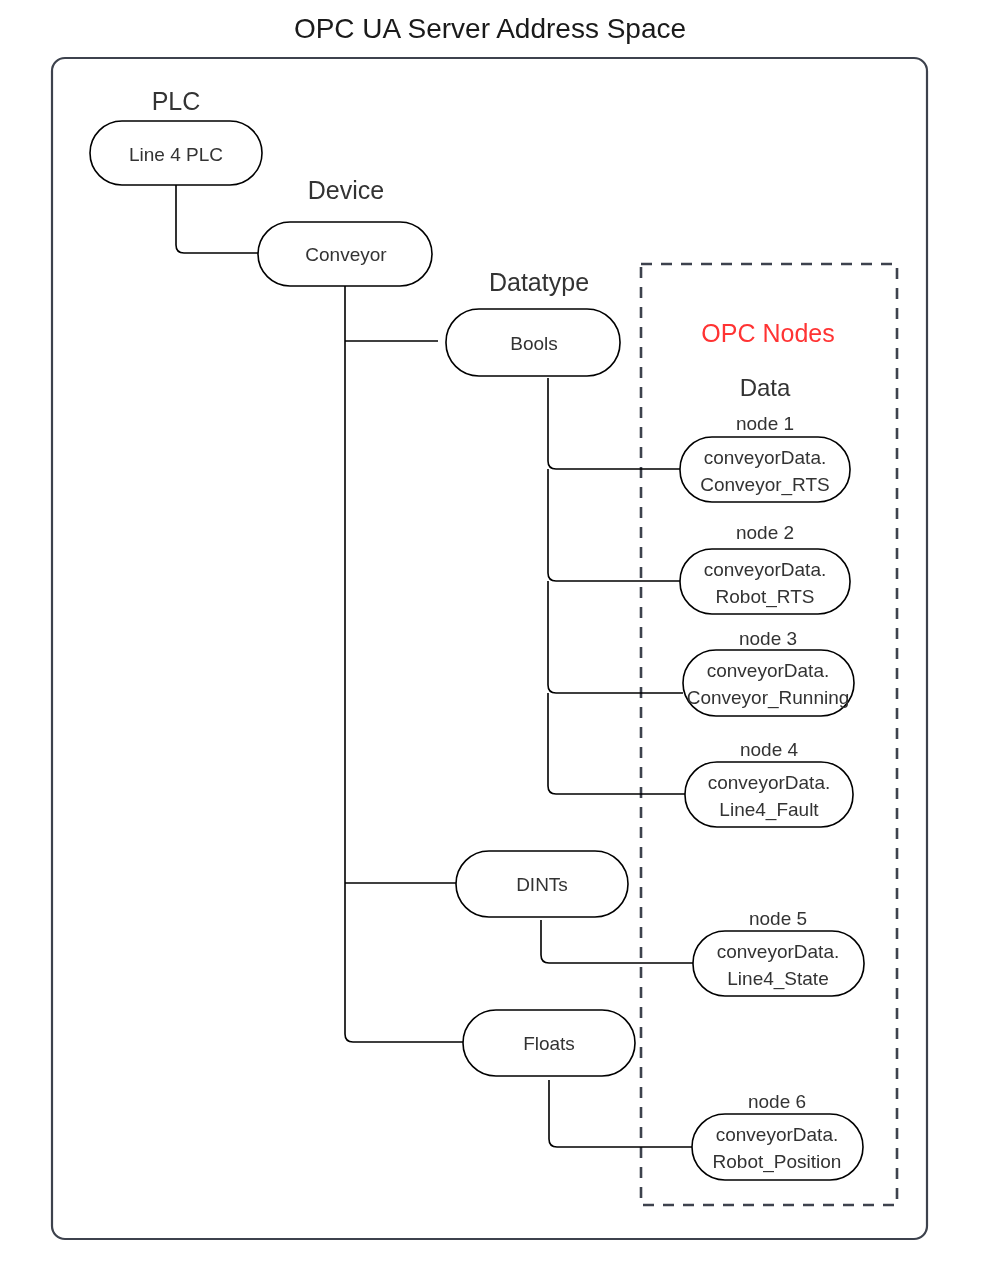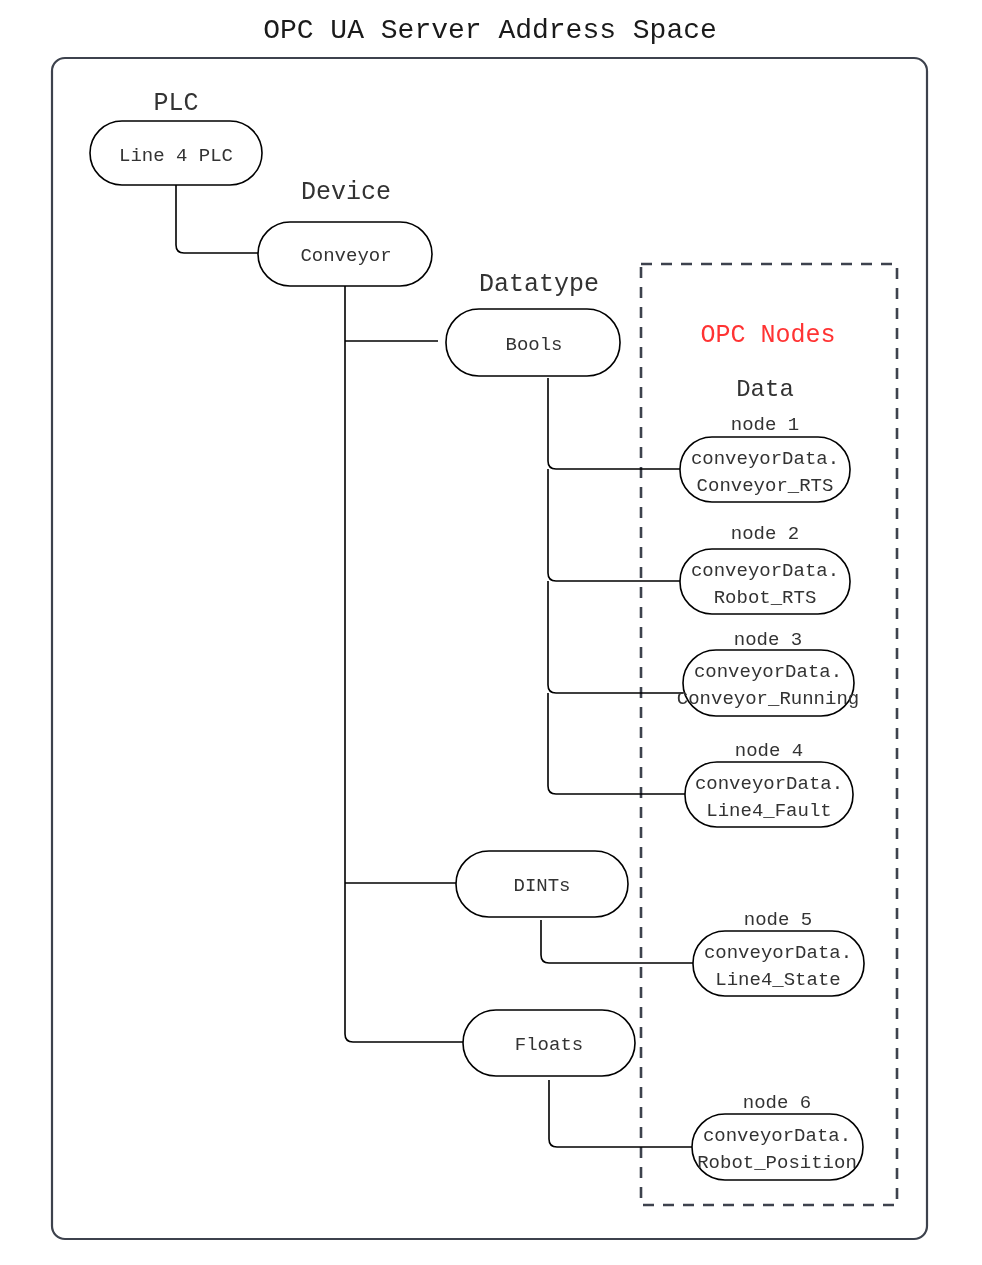--- a/index.html
+++ b/index.html
@@ -1,18 +1,18 @@
 <!DOCTYPE html>
 <html><head>
 <meta charset="utf-8">
 <style>
   html,body{margin:0;padding:0;background:#ffffff;}
   body{width:982px;height:1265px;overflow:hidden;
        font-family:"Liberation Sans","DejaVu Sans",sans-serif;}
-  #stage{position:relative;width:896px;height:1265px;font-family:Liberation Mono, monospace;}
+  #stage{position:relative;width:896px;height:1265px;}
   svg#diagram{position:absolute;left:0;top:0;width:982px;height:1265px;display:block;}
   .edge{fill:none;stroke:#000000;stroke-width:1.6;}
   .nodebox{fill:#ffffff;stroke:#000000;stroke-width:1.6;}
   .outerbox{fill:#ffffff;stroke:#3d424d;stroke-width:2.2;}
   .dashbox{fill:none;stroke:#3d424d;stroke-width:2.6;stroke-dasharray:11 9;}
   text{fill:#333333;}
   .t-title{font-size:28px;fill:#1a1a1a;}
   .t-group{font-size:25px;fill:#333333;}
   .t-opc{font-size:25px;fill:#ff3333;}
   .t-data{font-size:24px;fill:#333333;}

